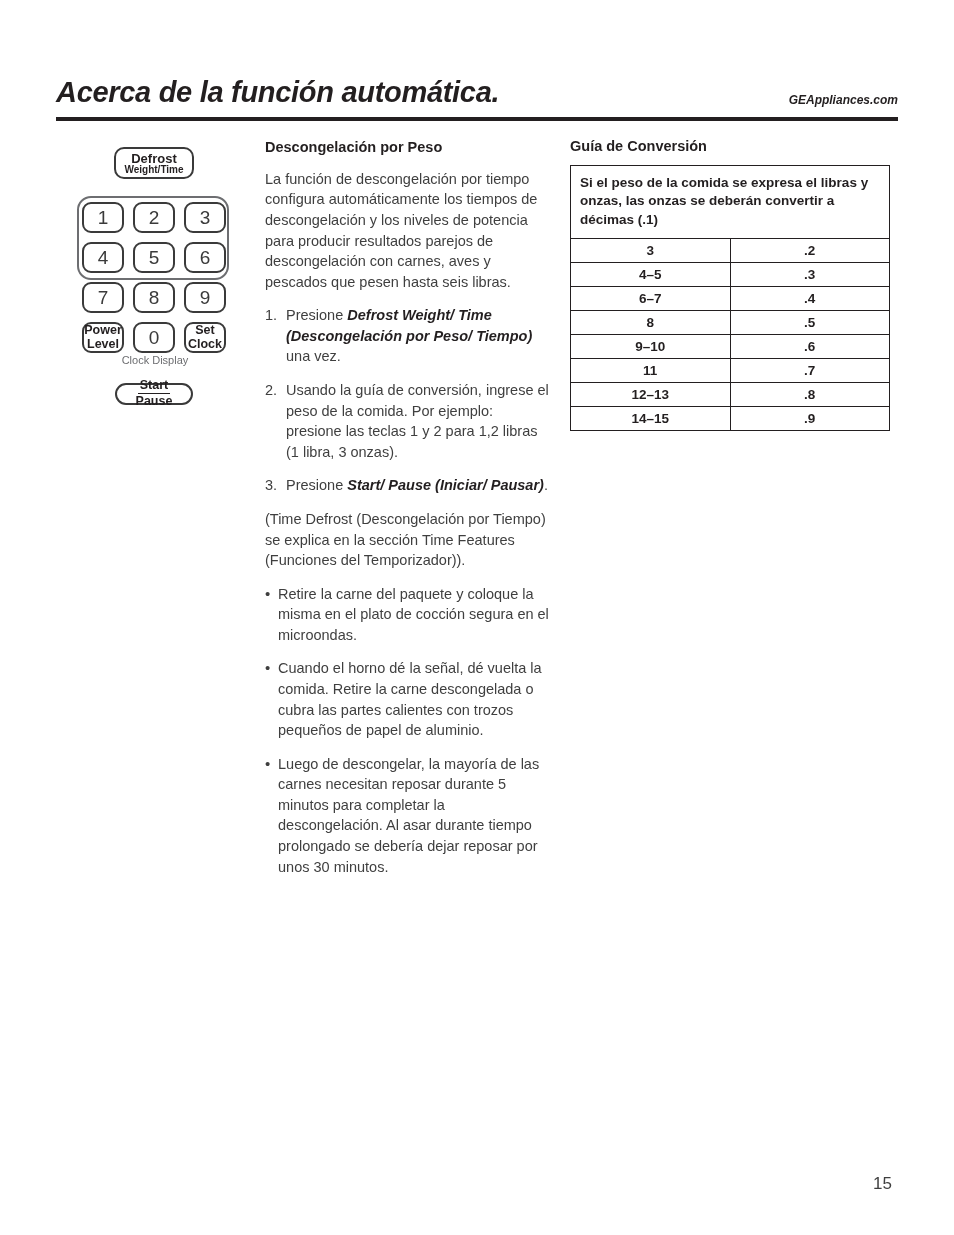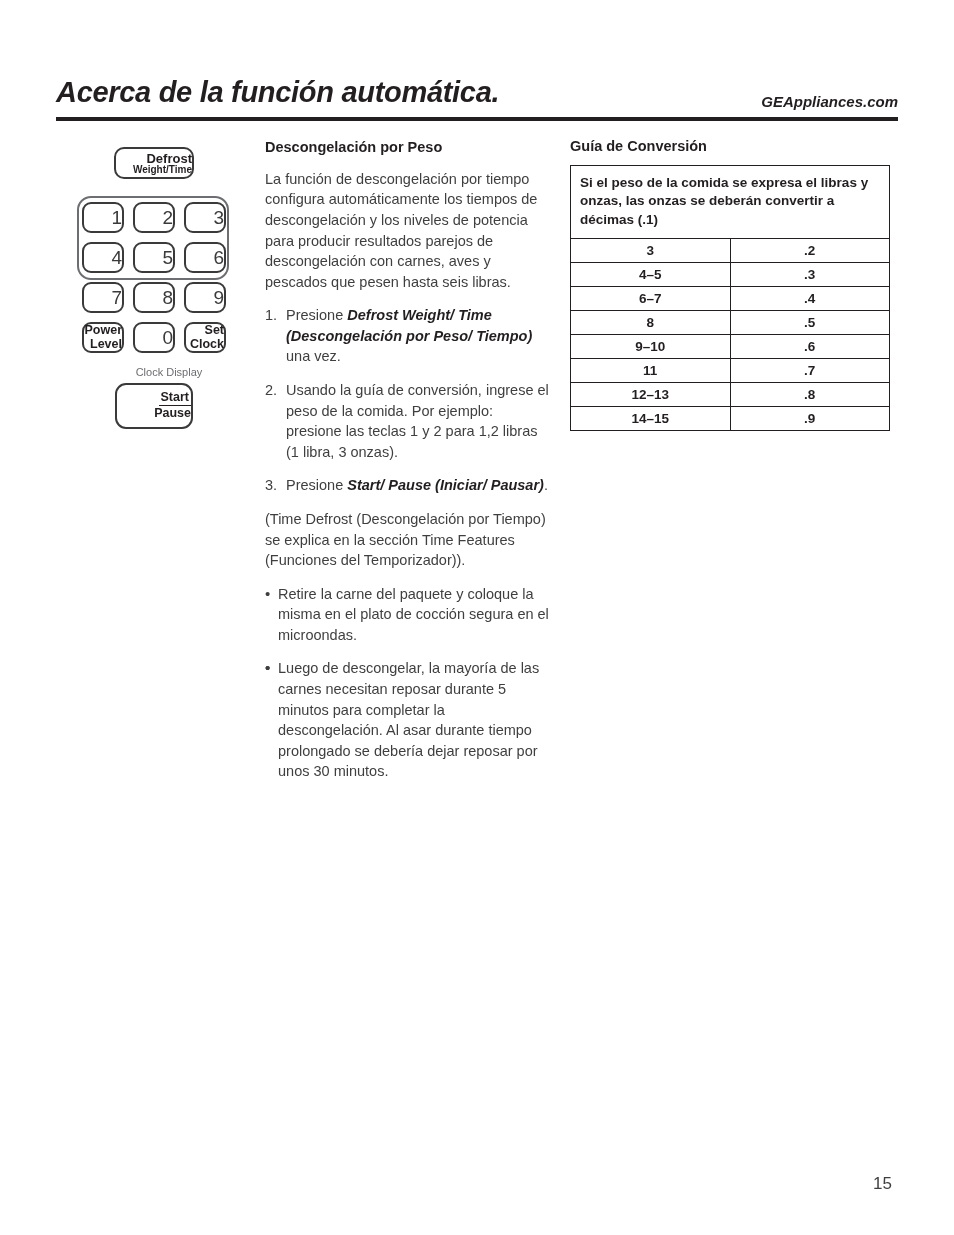--- a/index.html
+++ b/index.html
@@ -32,21 +32,21 @@
     font-style: italic;
     font-weight: bold;
     letter-spacing: -0.3px;
     color: #231f20;
     white-space: nowrap;
   }
   .site-url {
     position: absolute;
     right: 0;
     top: 17px;
-    font-size: 15px;
+    font-size: 12px;
     font-style: italic;
     font-weight: bold;
     color: #231f20;
     white-space: nowrap;
   }
   .header-rule {
     position: absolute;
     left: 56px;
     top: 117px;
     width: 842px;
@@ -63,21 +63,21 @@
     height: 290px;
   }
   .kp-btn {
     position: absolute;
     box-sizing: border-box;
     border: 2px solid #3a3a3a;
     border-radius: 9px;
     background: #ffffff;
     display: flex;
     flex-direction: column;
-    align-items: flex-end;
+    align-items: center;
     justify-content: center;
     line-height: 1.02;
   }
   .kp-num {
     font-size: 19px;
     font-weight: 400;
     color: #3a3a3a;
   }
   
   .kp-defrost {
@@ -117,34 +117,33 @@
     height: 84px;
     box-sizing: border-box;
     border: 2px solid #6d6e71;
     border-radius: 14px;
     background: transparent;
     pointer-events: none;
   }
 
   .kp-clockdisp {
     position: absolute;
-    left: 14px;
+    left: 0;
     top: 214px;
     width: 160px;
     text-align: center;
     font-size: 11px;
     color: #6d6e71;
-    margin-top: 12px;
   }
 
   .kp-start {
     left: 40px;
     top: 243px;
     width: 78px;
-    height: 46px;
+    height: 22px;
     border-radius: 11px;
   }
   .kp-start .l1,
   .kp-start .l2 {
     font-size: 12.5px;
     font-weight: bold;
     color: #231f20;
     line-height: 1.1;
   }
   .kp-start .l1 {
@@ -348,21 +347,21 @@
   <div class="num-item">
     <span class="marker">3.</span><span>Presione </span><span class="bi">Start/ Pause (Iniciar/ Pausar)</span><span>.</span>
   </div>
 
   <p class="body-p">(Time Defrost (Descongelación por Tiempo) se explica en la sección Time Features (Funciones del Temporizador)).</p>
 
   <div class="bul-item">
     <span class="marker">•</span><span>Retire la carne del paquete y coloque la misma en el plato de cocción segura en el microondas.</span>
   </div>
   <div class="bul-item">
-    <span class="marker">•</span>
+    <span class="marker">•</span><span>Cuando el horno dé la señal, dé vuelta la comida. Retire la carne descongelada o cubra las partes calientes con trozos pequeños de papel de aluminio.</span>
   </div>
   <div class="bul-item">
     <span class="marker">•</span><span>Luego de descongelar, la mayoría de las carnes necesitan reposar durante 5 minutos para completar la descongelación. Al asar durante tiempo prolongado se debería dejar reposar por unos 30 minutos.</span>
   </div>
 </div>
 
 <div class="col-right">
   <div class="table-caption">Guía de Conversión</div>
 
   <table class="conv-table">

